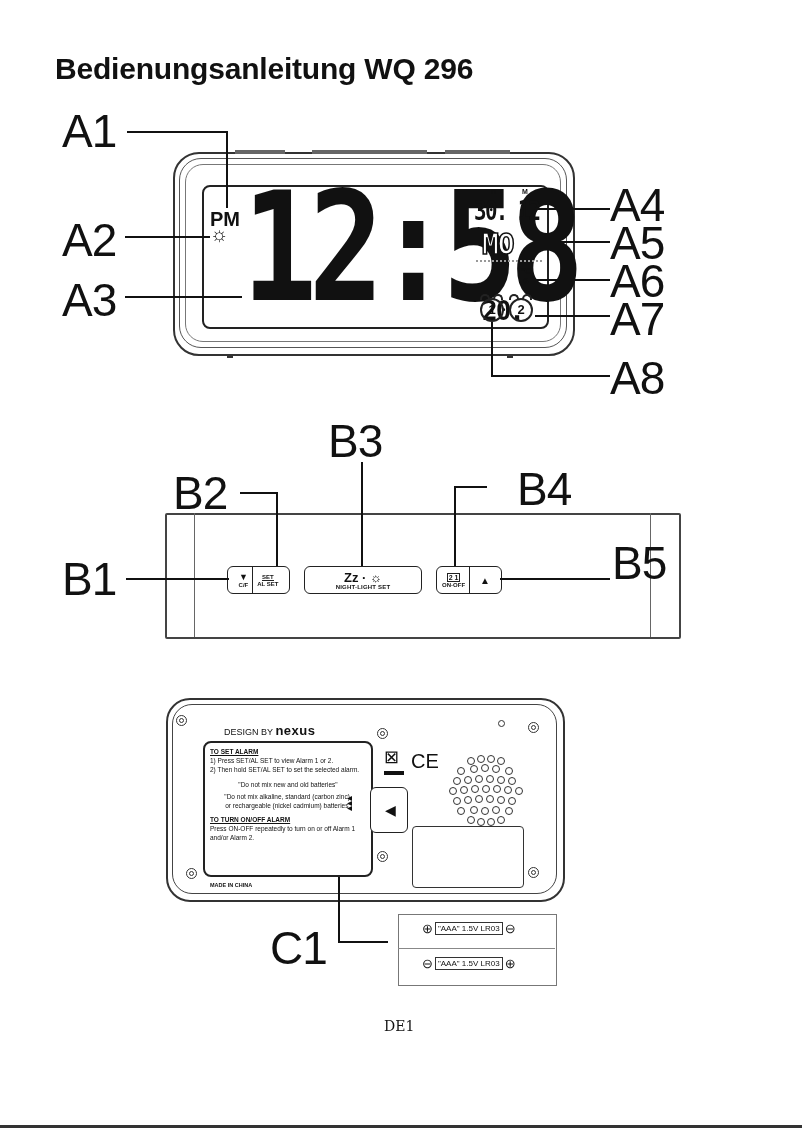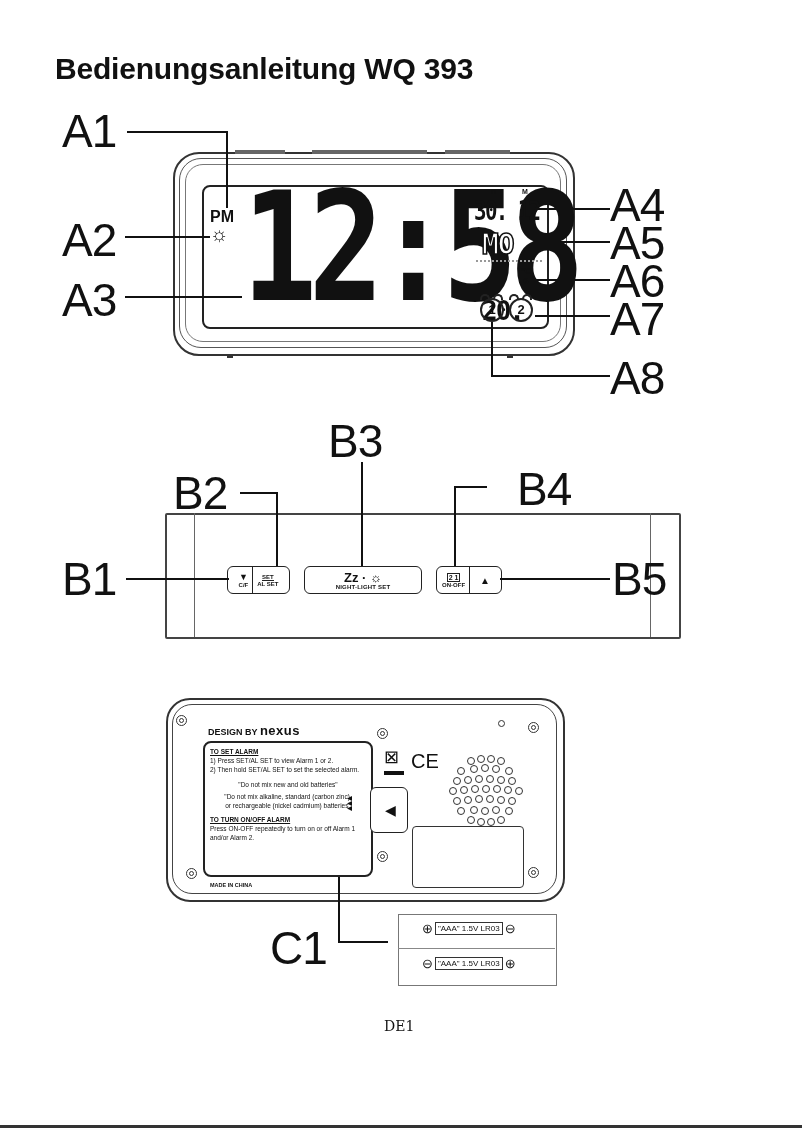--- a/index.html
+++ b/index.html
@@ -10,21 +10,21 @@
   .line { position:absolute; background:#111; }
   .pagenum { left:384px; top:1018px; font-family:"DejaVu Serif", serif; font-size:14px; }
   .footer-rule { left:0; top:1125px; width:802px; height:3px; background:#333; }
   
   .clock-outer { left:173px; top:152px; width:398px; height:200px; border:2px solid #333; border-radius:26px; }
   .clock-o2 { left:179px; top:158px; width:386px; height:188px; border:1px solid #555; border-radius:22px; }
   .clock-o3 { left:185px; top:164px; width:374px; height:176px; border:1px solid #777; border-radius:18px; }
   .screen { left:202px; top:185px; width:343px; height:140px; border:2px solid #222; border-radius:8px; background:#fff; }
   .topbtn { height:4px; background:#666; top:150px; }
   .digits { left:242px; top:172px; font-family:"DejaVu Sans Mono", monospace; font-weight:bold; font-size:152px; line-height:1; letter-spacing:-10px; color:#111; transform:scaleX(0.82); transform-origin:left top; }
-  .pm { left:210px; top:208px; font-size:16px; font-weight:bold; }
+  .pm { left:210px; top:208px; font-size:20px; font-weight:bold; }
   .sun { left:210px; top:224px; font-size:20px; line-height:1; }
   .date { left:474px; top:196px; font-family:"DejaVu Sans Mono", monospace; font-size:26px; font-weight:bold; letter-spacing:-2px; transform:scaleX(0.8); transform-origin:left top; }
   .dm-lbl { font-size:7px; font-weight:bold; }
   .weekday { left:482px; top:228px; font-family:"DejaVu Sans Mono", monospace; font-size:28px; letter-spacing:-1px; font-weight:bold; color:#fff; -webkit-text-stroke:1.5px #111; }
   .dotted { left:476px; top:260px; width:66px; border-top:2px dotted #999; }
   .temp { left:482px; top:264px; font-family:"DejaVu Sans Mono", monospace; font-size:26px; font-weight:bold; letter-spacing:-2px;margin-top:32px; }
   .tempdec { left:521px; top:266px; font-size:9px; font-weight:bold; line-height:10px; text-align:center; }
   .alarm { width:20px; height:20px; border:2px solid #222; border-radius:50%; font-size:13px; font-weight:bold; text-align:center; line-height:20px; top:298px; }
   .bell { top:294px; width:6px; height:4px; border:2px solid #222; border-bottom:none; border-radius:6px 6px 0 0; }
   
@@ -32,21 +32,21 @@
   .frontB-in1 { left:194px; top:513px; width:1px; height:124px; background:#666; }
   .frontB-in2 { left:650px; top:513px; width:1px; height:124px; background:#666; }
   .btn { border:1.5px solid #222; border-radius:6px; height:26px; top:566px; background:#fff; display:flex; align-items:center; justify-content:center; }
   .btnsplit { display:flex; height:100%; }
   .btnsplit > div { display:flex; flex-direction:column; align-items:center; justify-content:center; padding:0 4px; font-size:6px; font-weight:bold; }
   .btnsplit > div + div { border-left:1.5px solid #222; }
   .tinytxt { font-size:6px; font-weight:bold; letter-spacing:0.2px; }
   
   .back { left:166px; top:698px; width:395px; height:200px; border:2px solid #333; border-radius:24px; }
   .back-in { left:172px; top:704px; width:383px; height:188px; border:1.5px solid #444; border-radius:20px; }
-  .design { left:208px; top:723px; font-size:9px; font-weight:bold; }
+  .design { left:224px; top:723px; font-size:9px; font-weight:normal; }
   .design b { font-size:13px; letter-spacing:0.5px; }
   .infobox { left:203px; top:741px; width:170px; height:136px; border:2.5px solid #222; border-radius:8px; font-size:6.5px; line-height:9px; padding:4px 5px; box-sizing:border-box; }
   .infobox .hd { font-weight:bold; text-decoration:underline; }
   .infobox .ctr { text-align:center; }
   .made { left:210px; top:882px; font-size:5.5px; font-weight:bold; }
   .screw { width:9px; height:9px; border:1.5px solid #333; border-radius:50%; }
   .screw::after { content:""; position:absolute; left:2px; top:2px; width:5px; height:5px; border:1px solid #333; border-radius:50%; box-sizing:border-box; }
   .ce { left:411px; top:750px; font-size:20px; }
   .weee { left:384px; top:746px; font-size:18px; }
   .speaker { left:445px; top:755px; width:80px; height:70px; }
@@ -54,21 +54,21 @@
   .label-rect { left:412px; top:826px; width:110px; height:60px; border:1.5px solid #333; border-radius:4px; }
   .latch { left:370px; top:787px; width:36px; height:44px; border:1.5px solid #222; border-radius:6px; background:#fff; }
   .battery { left:398px; top:914px; width:157px; height:70px; border:1px solid #777; }
   .battery-mid { left:398px; top:948px; width:157px; height:1px; background:#888; }
   .cell { font-size:8px; border:1px solid #333; padding:0 2px; line-height:11px; }
   .pol { font-size:13px; line-height:1; }
 </style>
 </head>
 <body>
 
-<div class="abs title">Bedienungsanleitung WQ 393</div>
+<div class="abs title">Bedienungsanleitung WQ 296</div>
 
 <div>
   <div class="abs clock-outer"></div>
   <div class="abs clock-o2"></div>
   <div class="abs clock-o3"></div>
   <div class="abs topbtn" style="left:235px;width:50px;"></div>
   <div class="abs topbtn" style="left:312px;width:115px;"></div>
   <div class="abs topbtn" style="left:445px;width:65px;"></div>
   <div class="abs screen"></div>
 
@@ -166,21 +166,21 @@
   <div class="line" style="left:240px;top:492px;width:38px;height:2px;"></div>
   <div class="line" style="left:276px;top:492px;width:2px;height:74px;"></div>
 
   <div class="abs label" style="left:328px;top:418px;">B3</div>
   <div class="line" style="left:361px;top:462px;width:2px;height:104px;"></div>
 
   <div class="abs label" style="left:487px;top:466px;margin-left:30px;">B4</div>
   <div class="line" style="left:454px;top:486px;width:33px;height:2px;"></div>
   <div class="line" style="left:454px;top:486px;width:2px;height:80px;"></div>
 
-  <div class="abs label" style="left:612px;top:556px;">B5</div>
+  <div class="abs label" style="left:612px;top:540px;">B5</div>
   <div class="line" style="left:500px;top:578px;width:110px;height:2px;"></div>
 </div>
 
 <div>
   <div class="abs back"></div>
   <div class="abs back-in"></div>
 
   <div class="abs screw" style="left:176px;top:715px;position:absolute;"></div>
   <div class="abs screw" style="left:186px;top:868px;position:absolute;"></div>
   <div class="abs screw" style="left:377px;top:728px;position:absolute;"></div>

